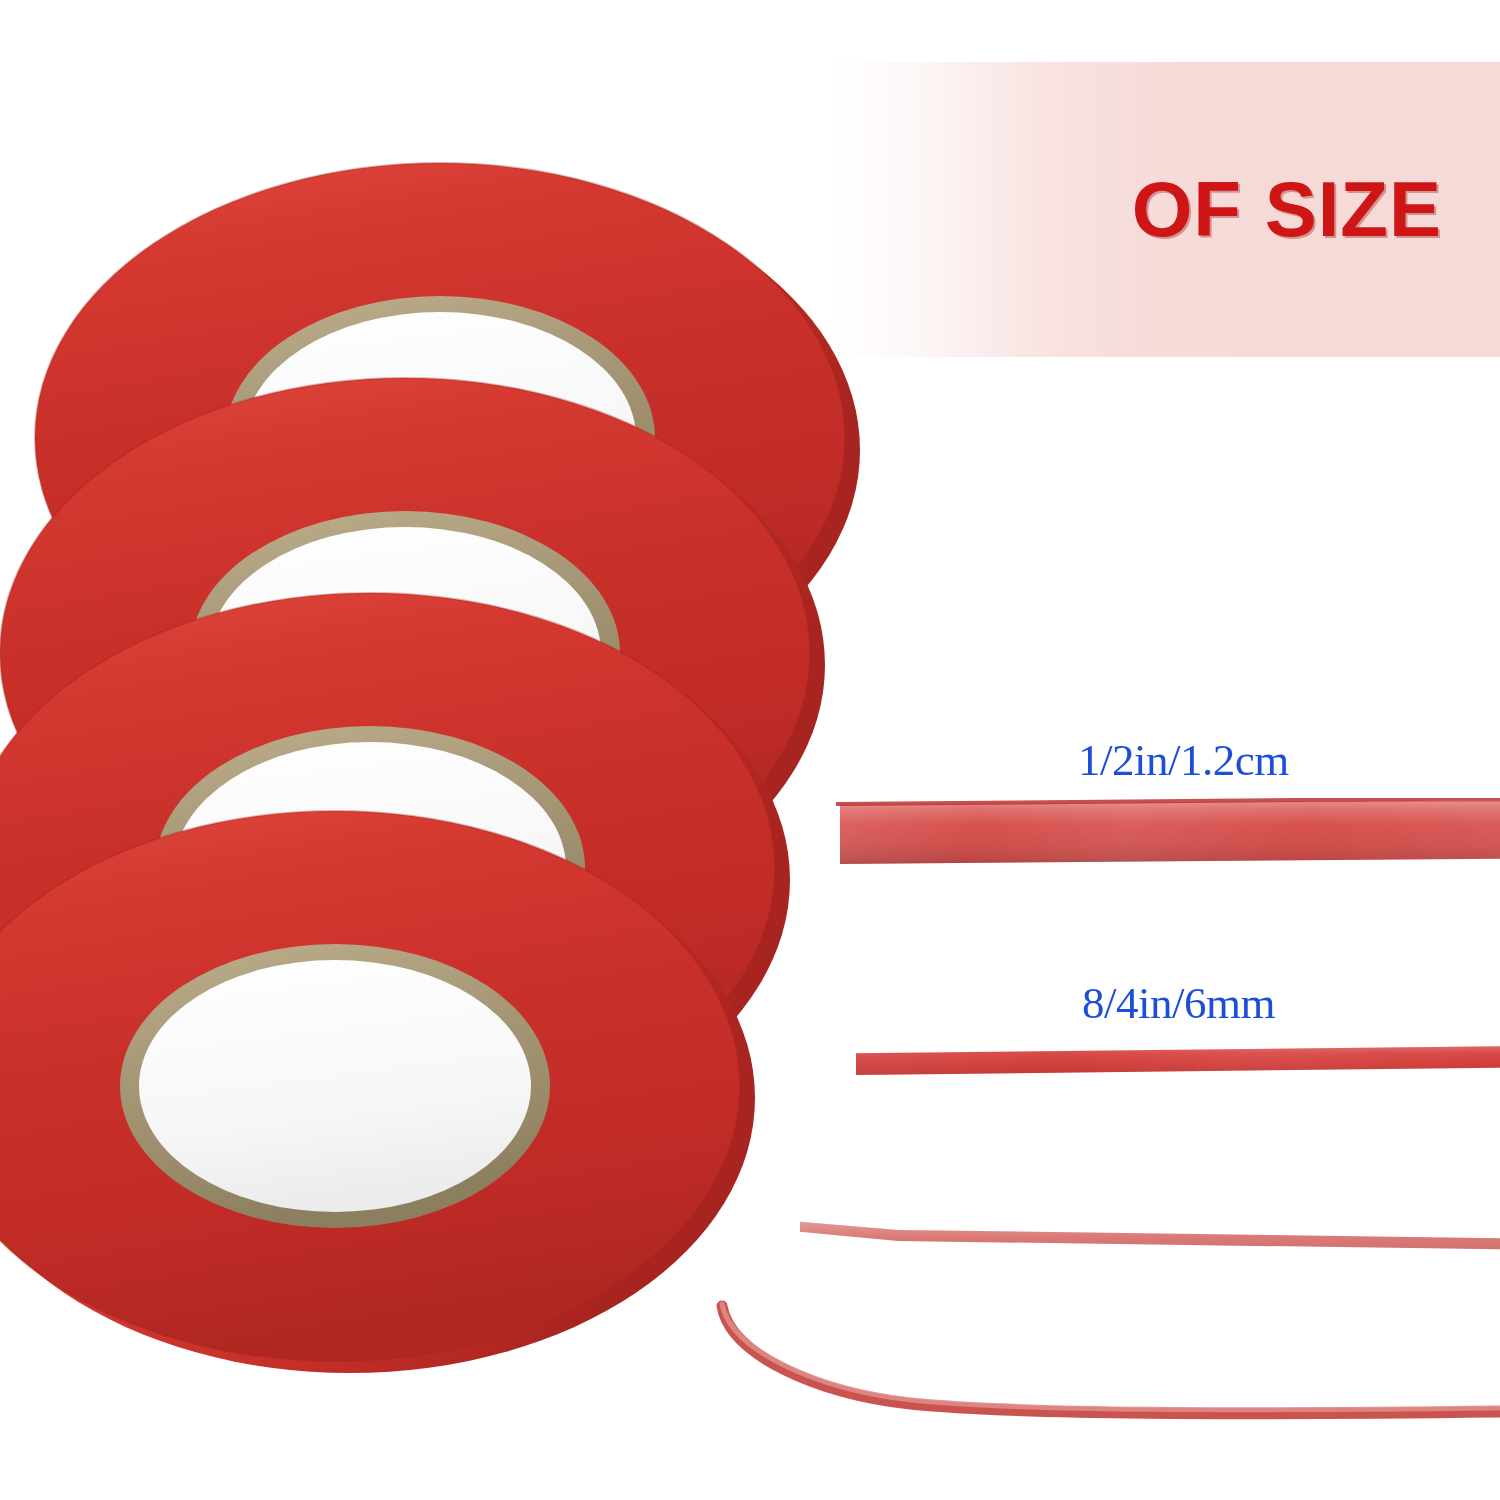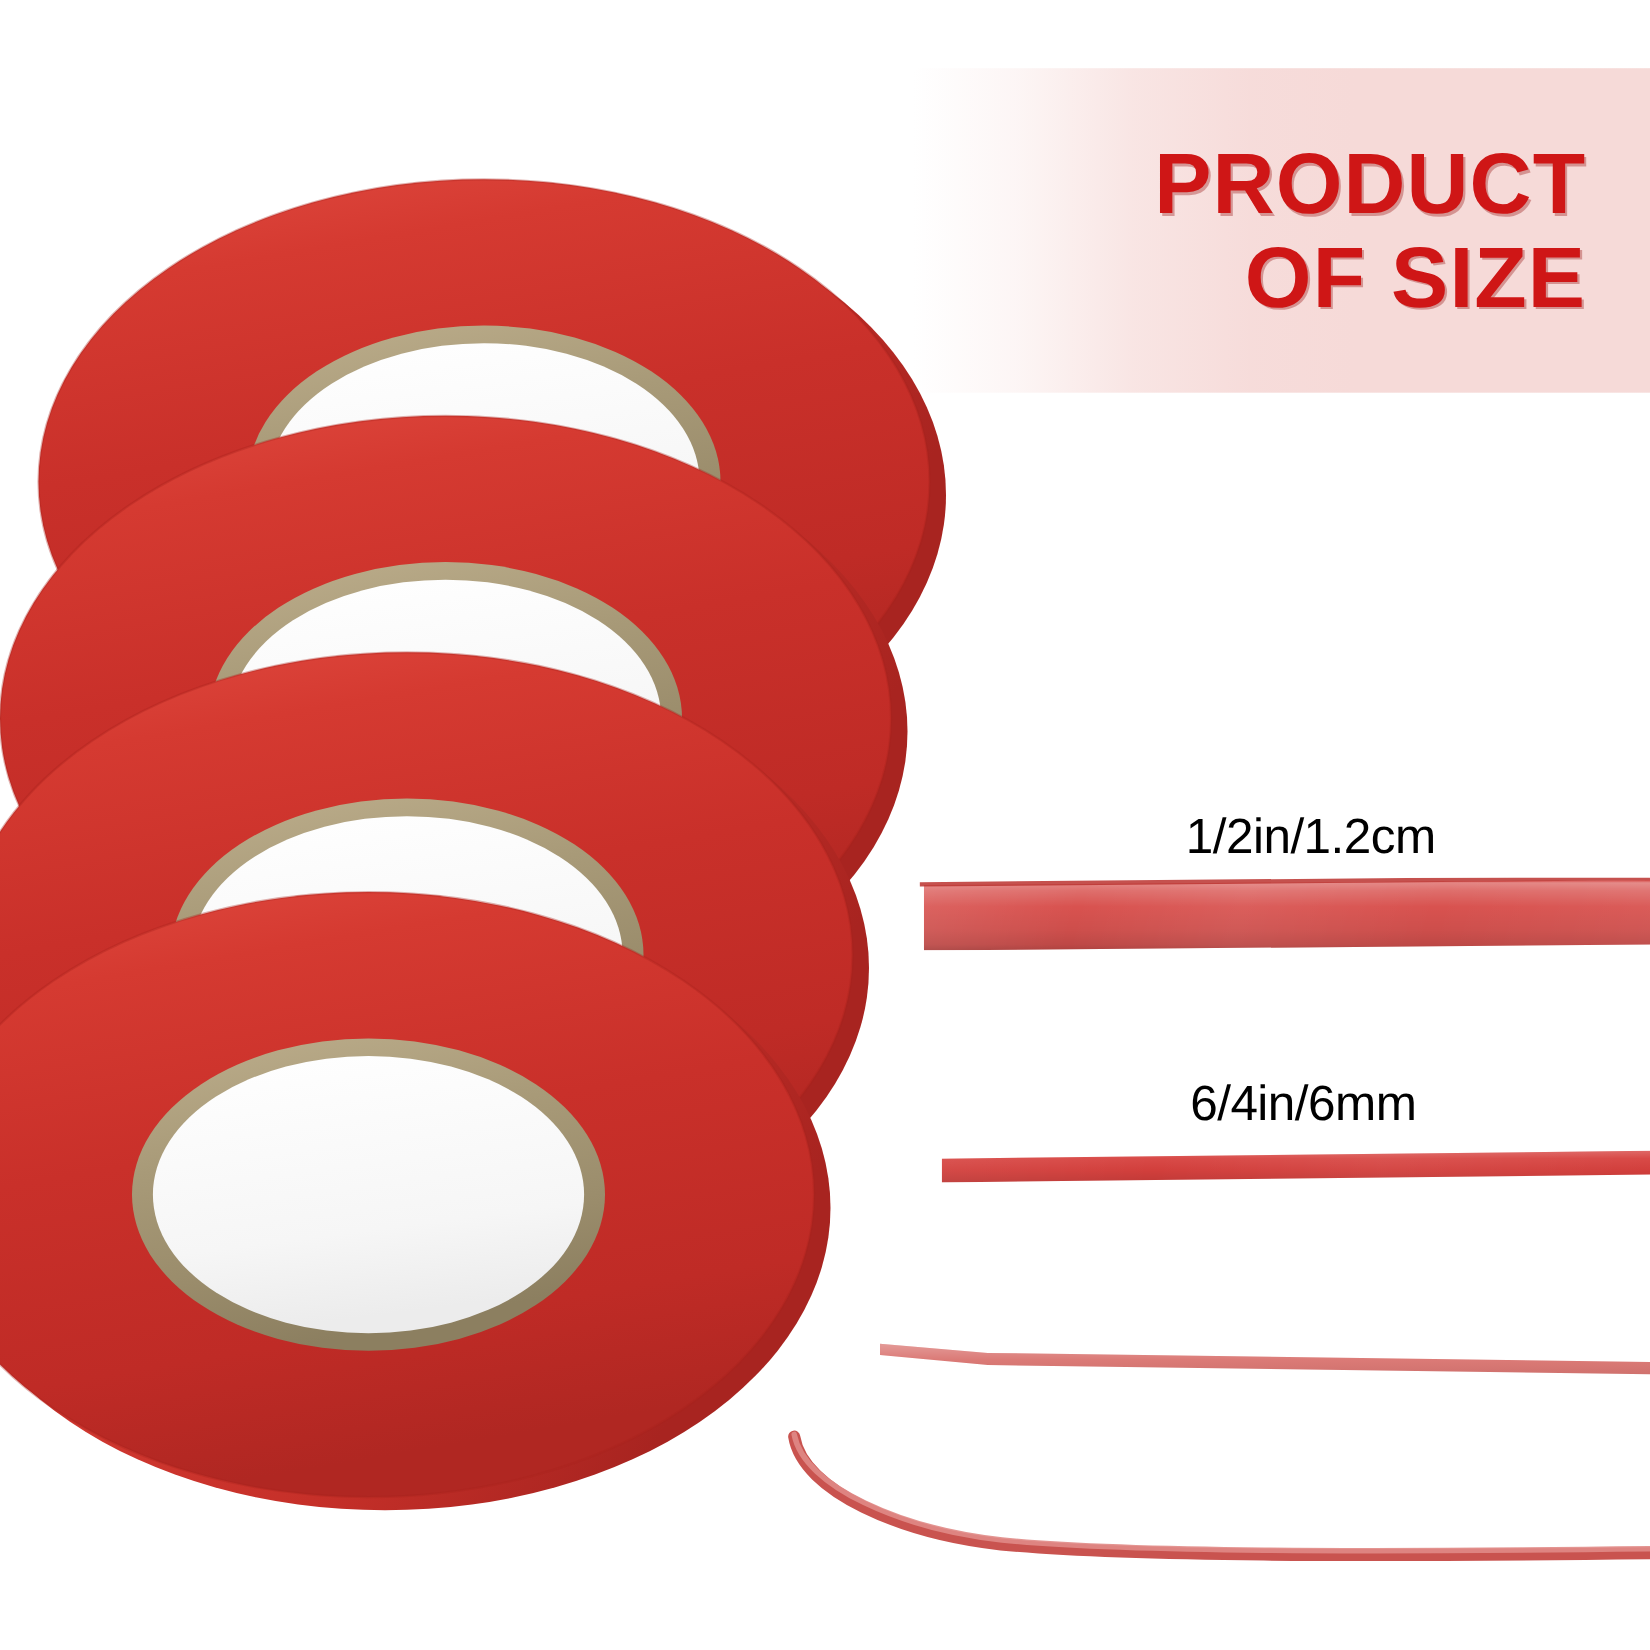--- a/index.html
+++ b/index.html
@@ -49,24 +49,24 @@
     letter-spacing: 1px;
     color: #cf1616;
     text-align: right;
     white-space: nowrap;
     text-shadow: 2px 2px 0 rgba(150,14,14,0.35);
   }
 
   
   .size-label {
     position: absolute;
-    font-family: Liberation Sans, sans-serif;
+    font-family: Liberation Serif, serif;
     font-weight: 300;
     font-size: 45px;
-    color: #000000;
+    color: #1d4ed8;
     white-space: nowrap;
     letter-spacing: -0.5px;
   }
   #label-0 { left: 1078px; top: 734px; }
   #label-1 { left: 1082px; top: 977px; }
   #label-2 { left: 1082px; top: 1175px; }
   #label-3 { left: 1065px; top: 1355px; }
 
   
   .strip {
@@ -244,22 +244,21 @@
 
   <div class="strip" id="strip-3">
     <svg width="800" height="150" viewBox="0 0 800 150" xmlns="http://www.w3.org/2000/svg">
       <path d="M 22,16 C 30,66 120,104 210,114 C 320,125 540,125 800,122" fill="none" stroke="#c9534f" stroke-width="11" stroke-linecap="round"></path>
       <path d="M 22,14 C 31,62 121,100 211,110 C 321,121 540,121 800,118" fill="none" stroke="#e08a86" stroke-width="5" stroke-linecap="round" opacity="0.9"></path>
     </svg>
   </div>
 
   <div class="size-label" id="label-0">1/2in/1.2cm</div>
 
-  <div class="size-label" id="label-1">6/4in/6mm</div>
+  <div class="size-label" id="label-1">8/4in/6mm</div>
 
 
 
   <div id="banner">
-    <div class="banner-line">PRODUCT</div>
     <div class="banner-line">OF SIZE</div>
   </div>
 
 </div>
 
 </body></html>

